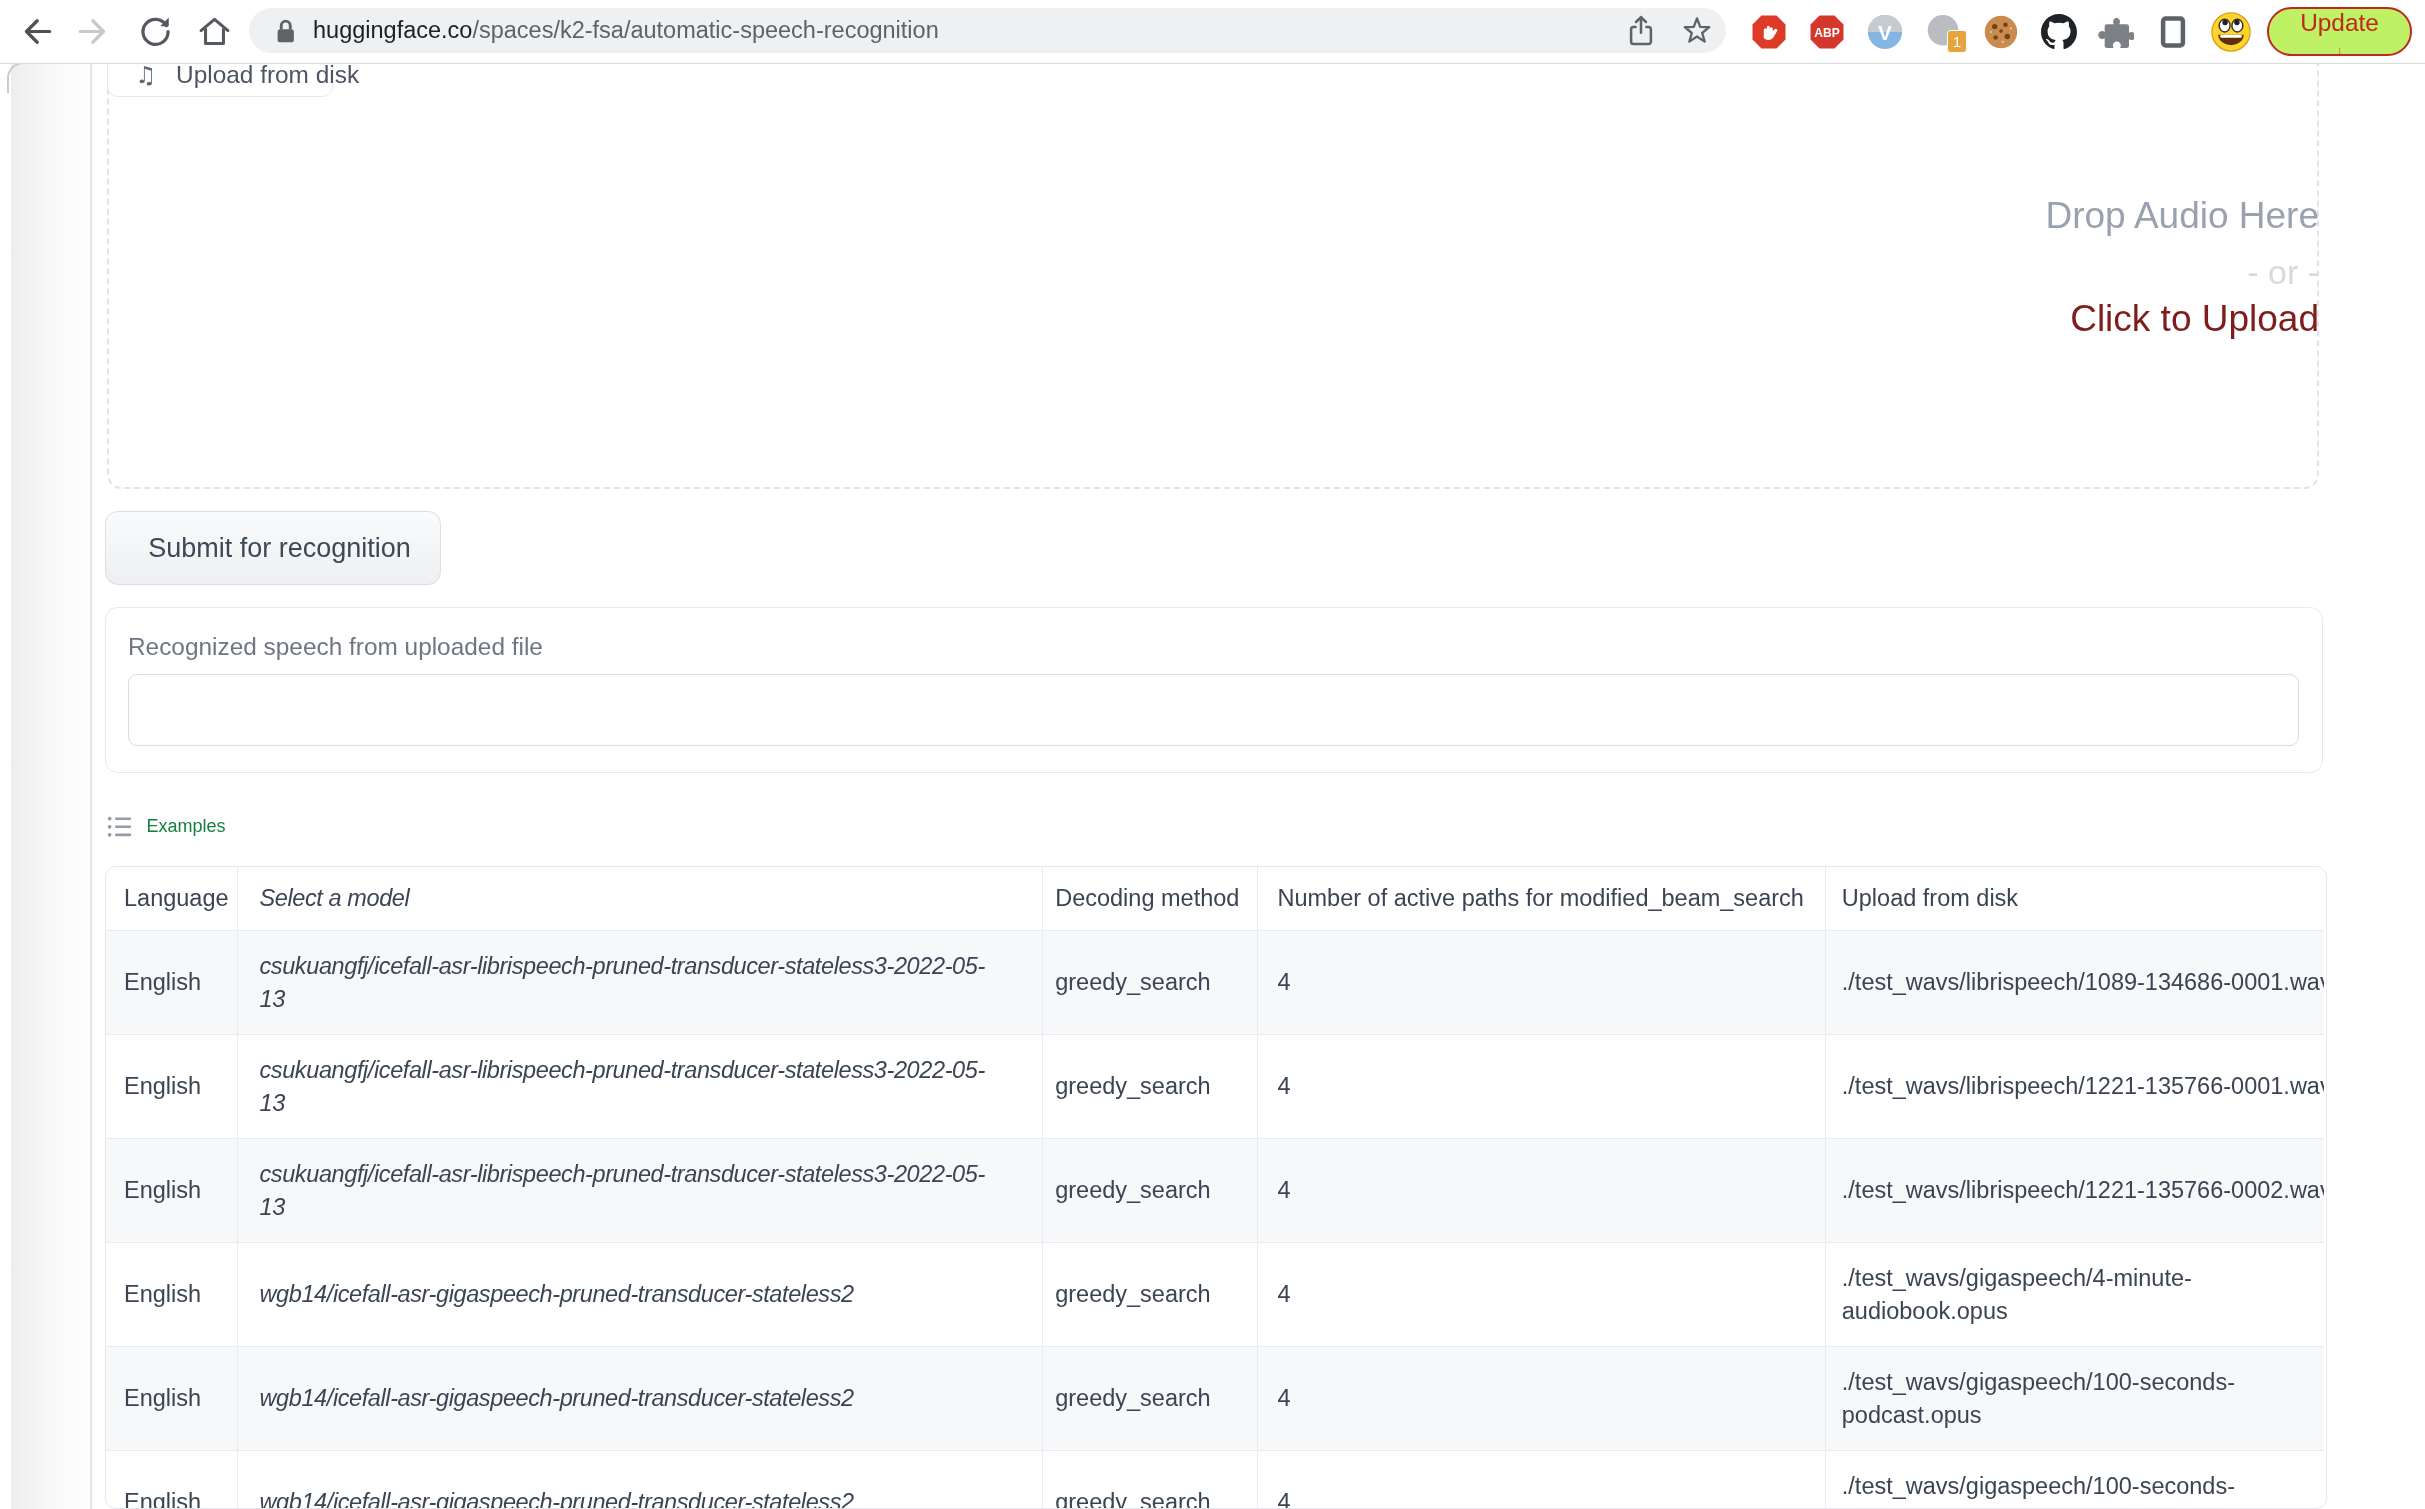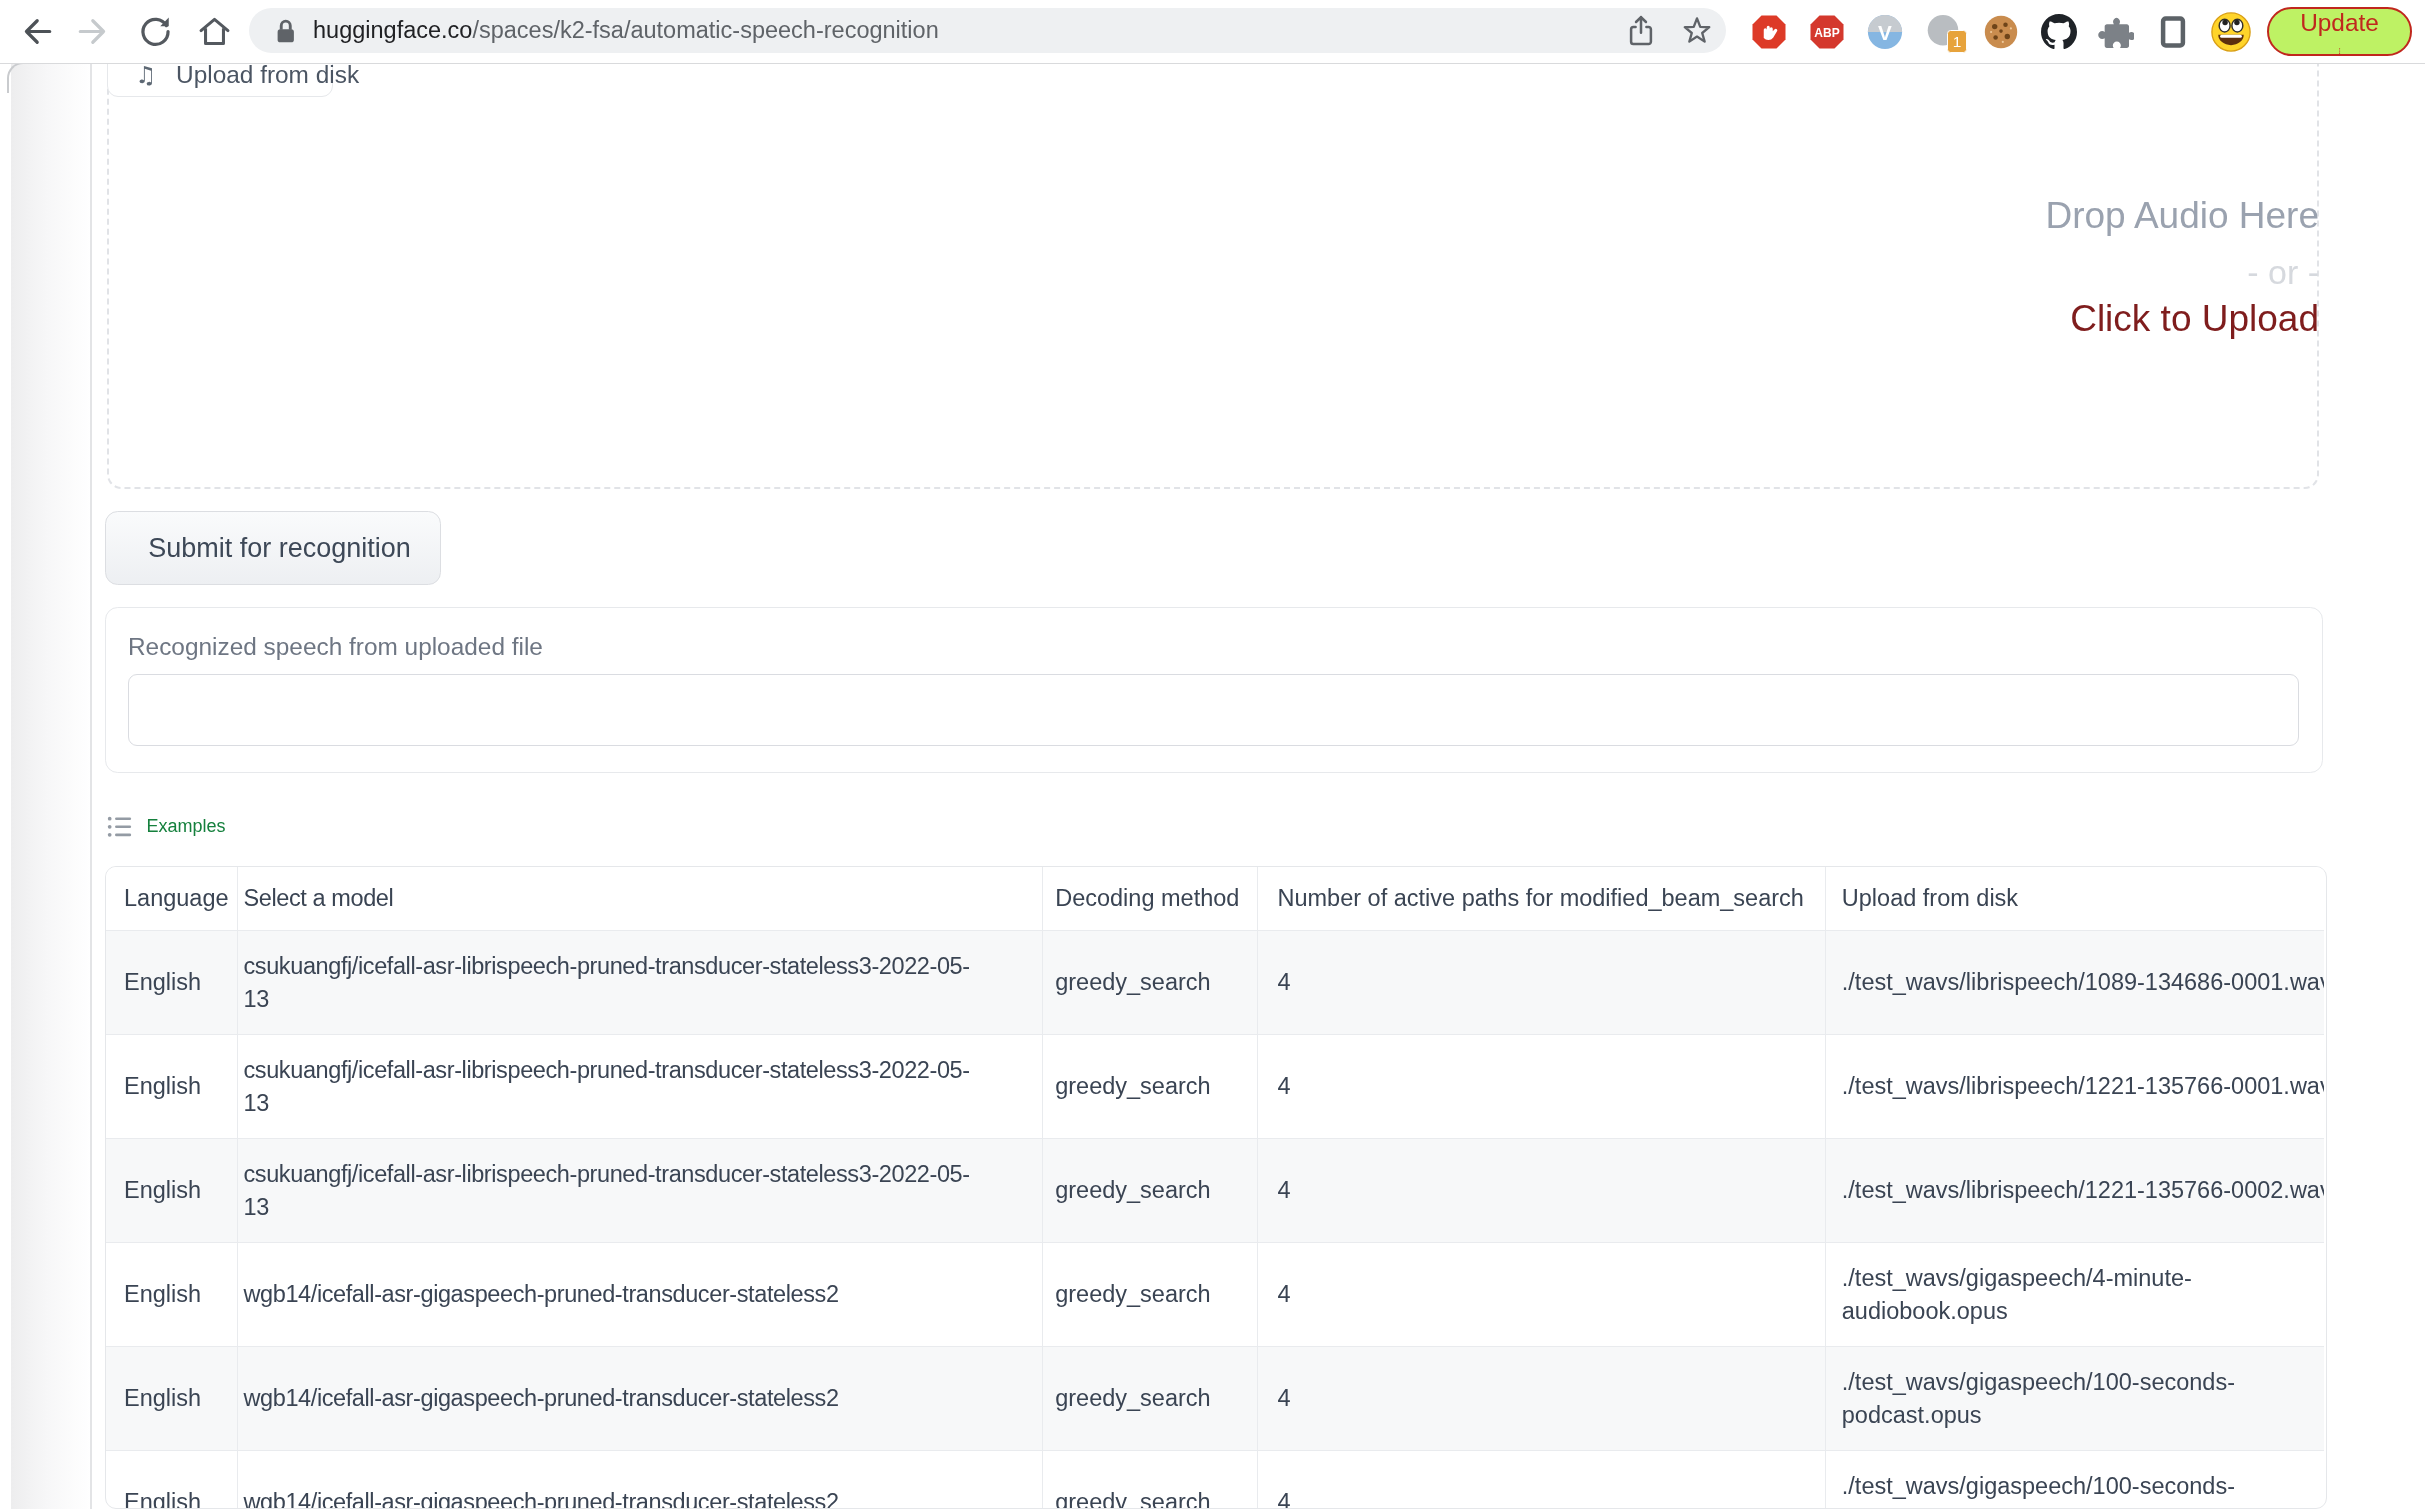--- a/index.html
+++ b/index.html
@@ -62,21 +62,21 @@
   table.ex{border-collapse:collapse;table-layout:fixed;width:2218px;}
   table.ex col.w0{width:131px;} table.ex col.w1{width:805px;} table.ex col.w2{width:215px;}
   table.ex col.w3{width:568px;} table.ex col.w4{width:499px;}
   table.ex th{height:61px;text-align:left;font-weight:400;font-size:23.5px;color:#3a4453;
               border-right:1.8px solid #e9ebee;white-space:nowrap;overflow:hidden;background:#fff;}
   table.ex td{height:101px;vertical-align:middle;font-size:23.5px;color:#3a4453;line-height:33px;
               border-right:1.8px solid #e9ebee;border-top:1.8px solid #e9ebee;
               white-space:pre;overflow:hidden;}
   table.ex th:last-child, table.ex td:last-child{border-right:none;}
   table.ex .c0{padding-left:18px;}
-  table.ex .c1{padding-left:6px;letter-spacing:-0.4px;padding-right:9px;}
+  table.ex .c1{padding-left:22px;letter-spacing:-0.4px;padding-right:9px;font-style:italic;}
   table.ex .c2{padding-left:12.7px;}
   table.ex .c3{padding-left:20px;}
   table.ex .c4{padding-left:16.3px;padding-right:1.8px;}
   table.ex tr.alt td{background:#f7f8f9;}
 </style>
 </head>
 <body>
 
 <div class="screen">
 

